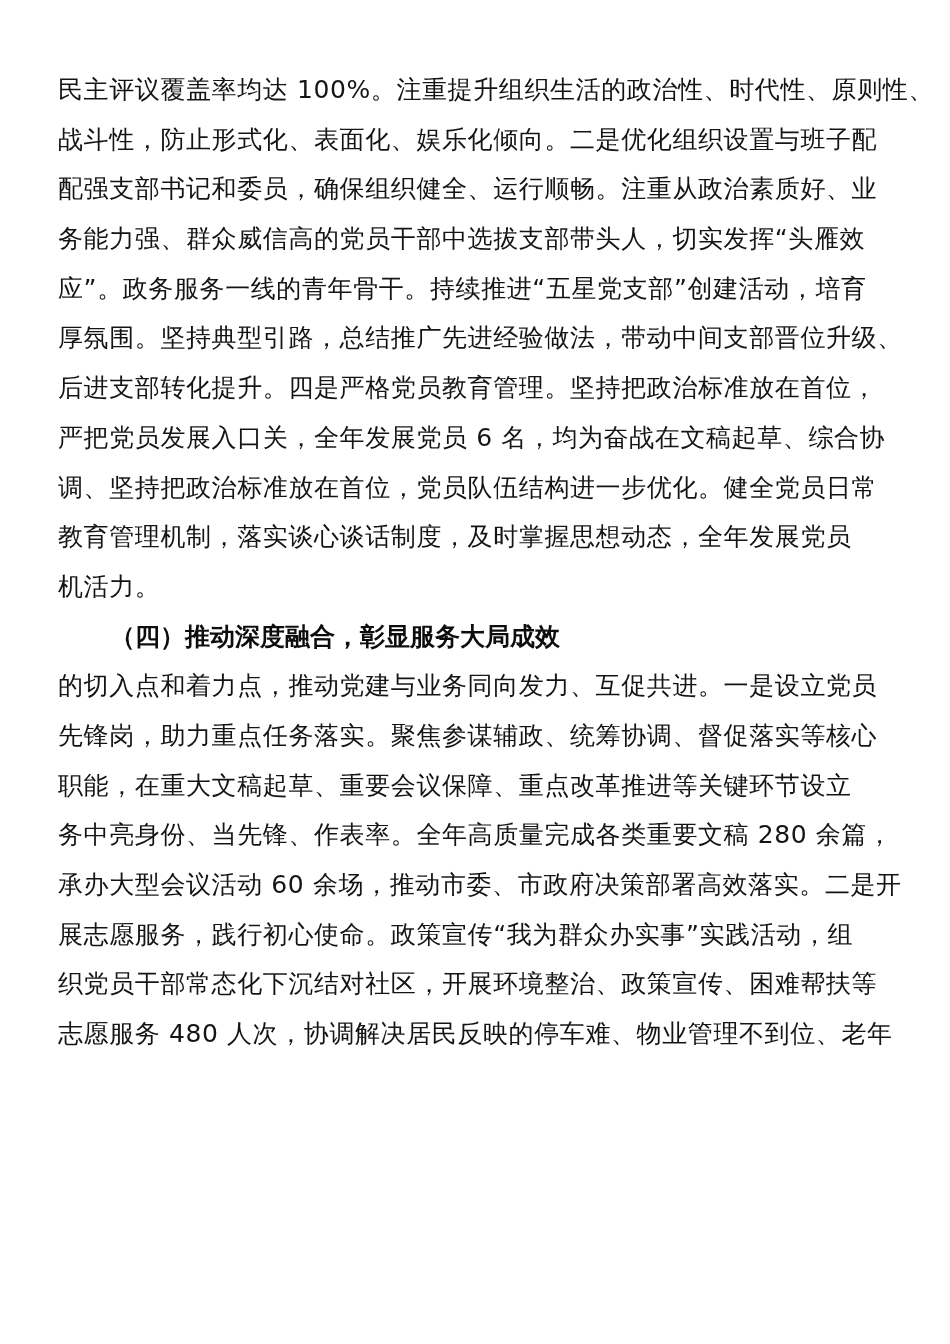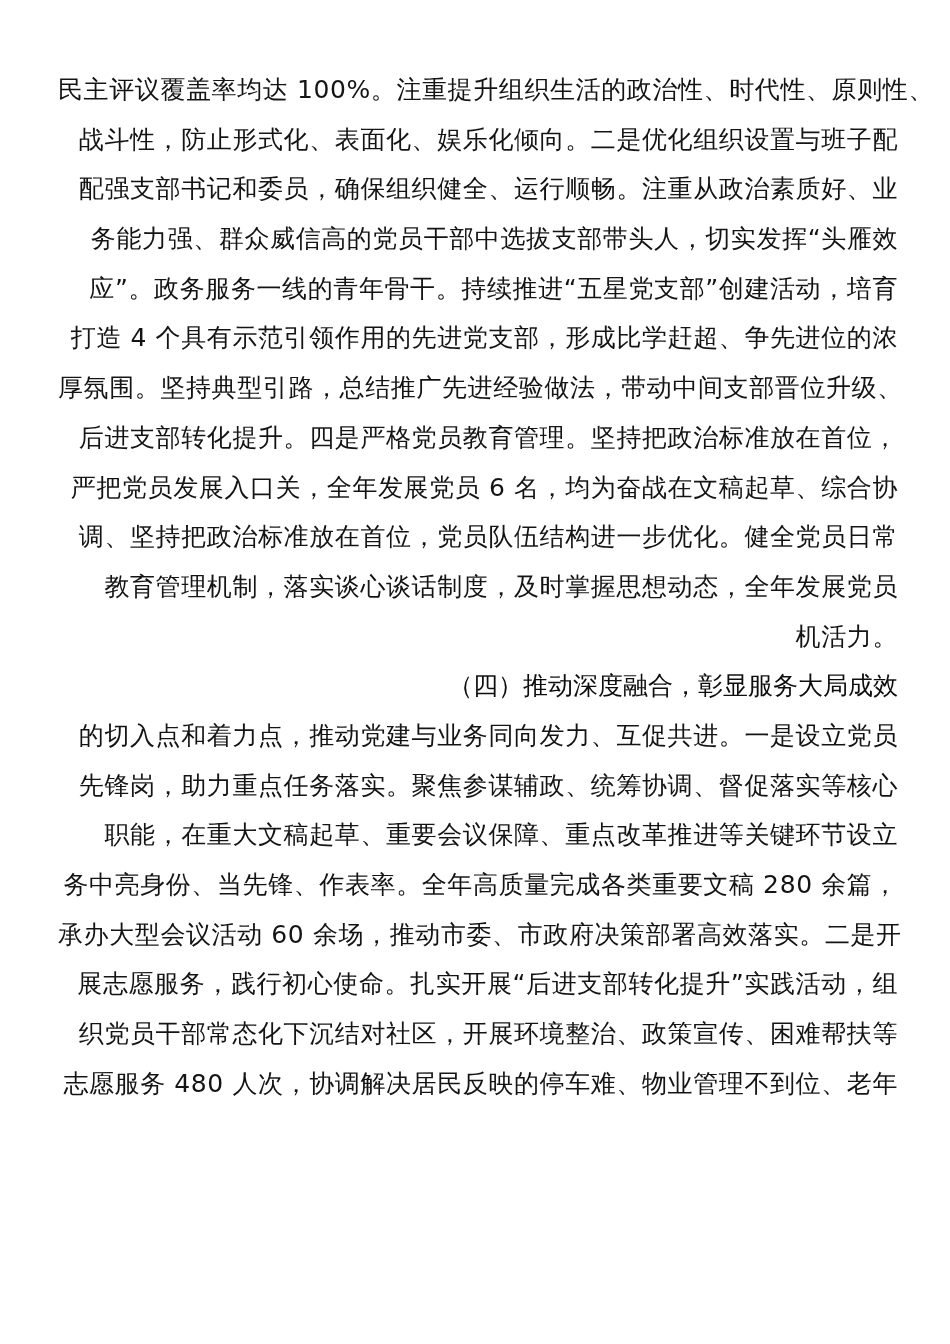--- a/index.html
+++ b/index.html
@@ -30,60 +30,58 @@
     width: 840px;
   }
   .line {
     display: block;
     height: 49.7px;
     line-height: 49.7px;
     font-size: 25px;
     white-space: nowrap;
     letter-spacing: 0.6px;
     color: #141414;
-    text-align: right;
   }
   .line.indent {
     padding-left: 52px;
   }
   .line.heading {
-    font-weight: normal;
+    font-weight: bold;
     padding-left: 52px;
     letter-spacing: 0px;
     color: #0d0d0d;
   }
 </style>
 </head>
 <body>
 
 <div class="page">
   <div class="content">
 
     <div>
       <div class="line">民主评议覆盖率均达 100%。注重提升组织生活的政治性、时代性、原则性、</div>
       <div class="line">战斗性，防止形式化、表面化、娱乐化倾向。二是优化组织设置与班子配</div>
       <div class="line">配强支部书记和委员，确保组织健全、运行顺畅。注重从政治素质好、业</div>
       <div class="line">务能力强、群众威信高的党员干部中选拔支部带头人，切实发挥“头雁效</div>
       <div class="line">应”。政务服务一线的青年骨干。持续推进“五星党支部”创建活动，培育</div>
-      <div class="line">打造 4 个具有示范引领作用的先进党支部，形成比学赶超、争先进位的浓</div>
       <div class="line">厚氛围。坚持典型引路，总结推广先进经验做法，带动中间支部晋位升级、</div>
       <div class="line">后进支部转化提升。四是严格党员教育管理。坚持把政治标准放在首位，</div>
       <div class="line">严把党员发展入口关，全年发展党员 6 名，均为奋战在文稿起草、综合协</div>
       <div class="line">调、坚持把政治标准放在首位，党员队伍结构进一步优化。健全党员日常</div>
       <div class="line">教育管理机制，落实谈心谈话制度，及时掌握思想动态，全年发展党员</div>
       <div class="line">机活力。</div>
     </div>
 
     <div class="line heading">（四）推动深度融合，彰显服务大局成效</div>
 
     <div>
       <div class="line">的切入点和着力点，推动党建与业务同向发力、互促共进。一是设立党员</div>
       <div class="line">先锋岗，助力重点任务落实。聚焦参谋辅政、统筹协调、督促落实等核心</div>
       <div class="line">职能，在重大文稿起草、重要会议保障、重点改革推进等关键环节设立</div>
       <div class="line">务中亮身份、当先锋、作表率。全年高质量完成各类重要文稿 280 余篇，</div>
       <div class="line">承办大型会议活动 60 余场，推动市委、市政府决策部署高效落实。二是开</div>
-      <div class="line">展志愿服务，践行初心使命。扎实开展“后进支部转化提升”实践活动，组</div>
+      <div class="line">展志愿服务，践行初心使命。政策宣传“我为群众办实事”实践活动，组</div>
       <div class="line">织党员干部常态化下沉结对社区，开展环境整治、政策宣传、困难帮扶等</div>
       <div class="line">志愿服务 480 人次，协调解决居民反映的停车难、物业管理不到位、老年</div>
     </div>
 
   </div>
 </div>
 
 </body></html>

